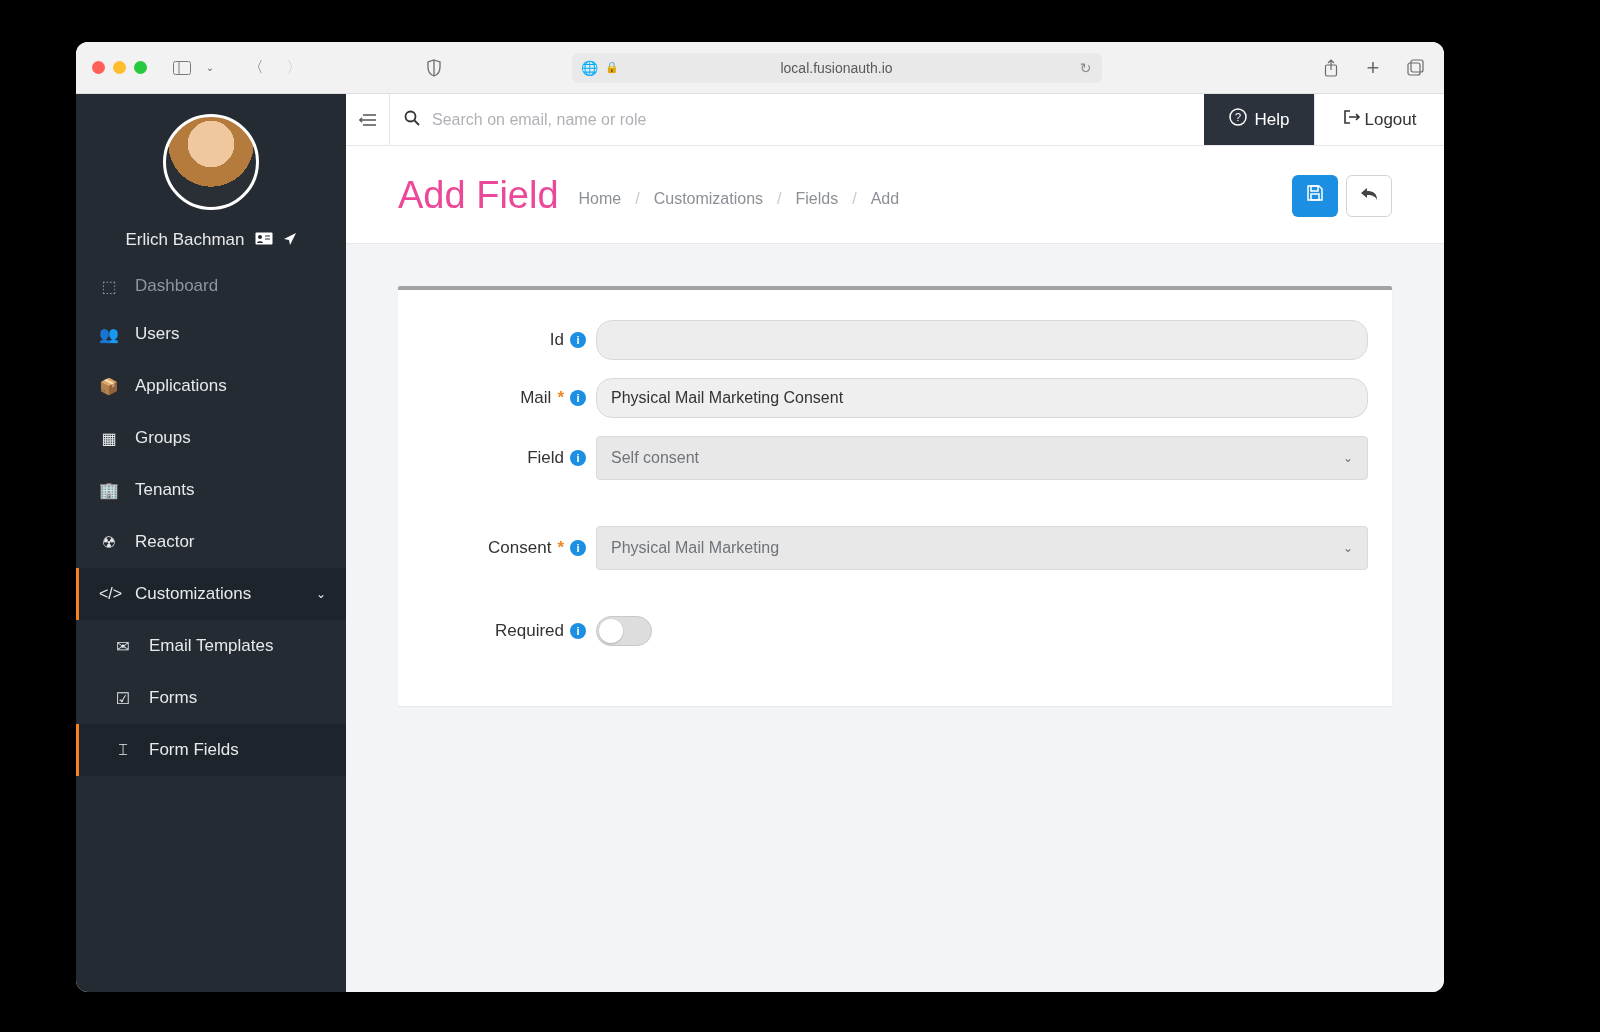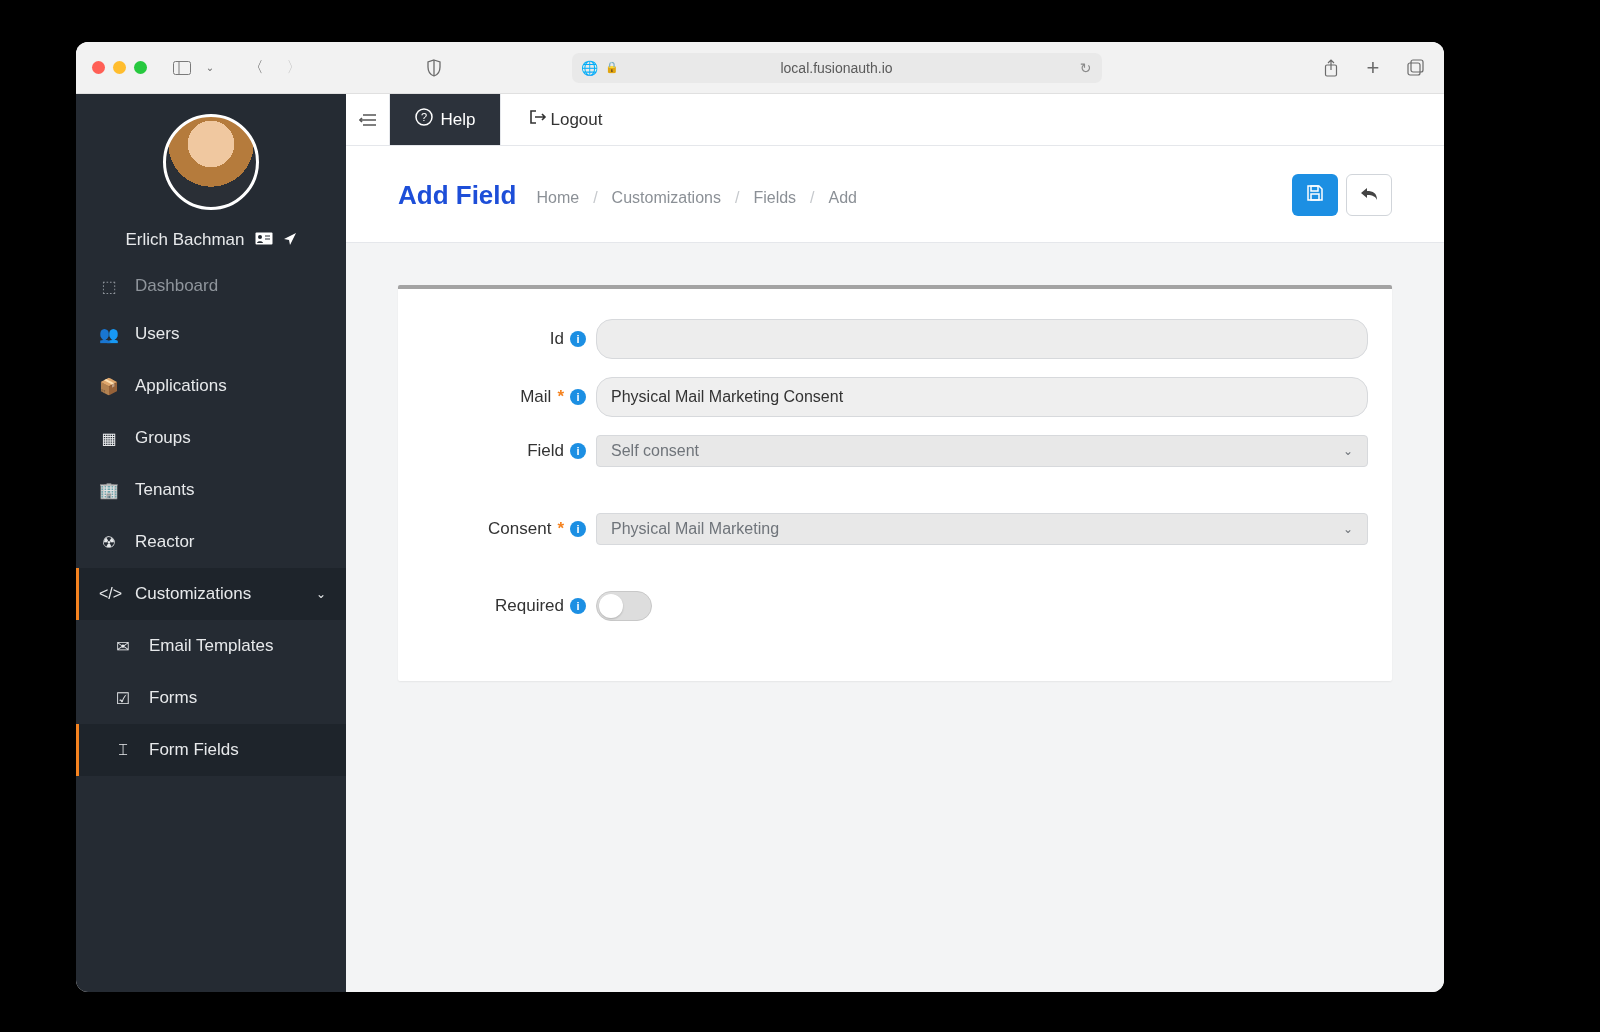--- a/index.html
+++ b/index.html
@@ -47,39 +47,39 @@
 .main{ flex:1; display:flex; flex-direction:column; background:#f3f4f5; }
 .topbar{ height:52px; background:#fff; border-bottom:1px solid #e5e7eb; display:flex; align-items:stretch; }
 .menubtn{ width:44px; display:flex; align-items:center; justify-content:center; border-right:1px solid #e5e7eb; color:#555; font-size:15px;}
 .search{ flex:1; display:flex; align-items:center; padding:0 14px; gap:12px; color:#555;}
 .search input{ border:none; outline:none; font-size:16px; flex:1; }
 .search input::placeholder{color:#aeb2b7;}
 .helpbtn{ background:#2c323b; color:#fff; width:110px; display:flex; align-items:center; justify-content:center; gap:8px; font-size:17px; }
 .logoutbtn{ width:130px; display:flex; align-items:center; justify-content:center; gap:4px; font-size:17px; color:#333; border-left:1px solid #e5e7eb;}
 
 .page-head{ background:#fff; padding:28px 52px 26px; display:flex; align-items:center; border-bottom:1px solid #e5e7eb; }
-.ptitle{ font-size:26px; color:#1d4ed8; font-weight:700; margin-right:20px;}
+.ptitle{ font-size:38px; color:#ec4899; font-weight:400; margin-right:20px;}
 .crumbs{ color:#8b9096; font-size:16px; display:flex; gap:14px; align-items:center; margin-top:6px;}
 .crumbs .sep{ color:#c6c9cd; }
 .crumbs a{ color:#8b9096; text-decoration:none;}
 .head-actions{ margin-left:auto; display:flex; gap:8px;}
 .btn{ height:42px; min-width:46px; border-radius:6px; display:flex; align-items:center; justify-content:center; font-size:17px; cursor:pointer;}
 .btn.primary{ background:#1c8fe3; color:#fff; }
 .btn.secondary{ background:#fff; border:1px solid #d1d5da; color:#444;}
 
 .panel-wrap{ padding:42px 52px; }
 .panel{ background:#fff; border-radius:2px; box-shadow:0 1px 2px rgba(0,0,0,0.06); border-top:4px solid #a3a3a3; padding:30px 24px 42px;}
 .frow{ display:flex; align-items:center; margin-bottom:18px; }
 .frow .lbl{ width:174px; text-align:right; padding-right:10px; color:#333; font-size:17px; display:flex; justify-content:flex-end; align-items:center; gap:6px;}
 .req{color:#f58320; font-weight:700;}
 .info-ic{ width:16px; height:16px; border-radius:50%; background:#1c8fe3; color:#fff; font-size:11px; font-weight:700; display:inline-flex; align-items:center; justify-content:center; }
 .ctrl{ flex:1; }
 .txt-input{ width:100%; height:40px; background:#efefef; border:1px solid #d7d9dc; border-radius:16px; padding:0 14px; font-size:16px; color:#333;}
 .txt-input.readonly{ background:#ededed; }
-.sel{ width:100%; height:32px; background:#e8e8e8; border:1px solid #d7d9dc; border-radius:4px; padding:0 14px; font-size:16px; color:#6f747a; display:flex; align-items:center; justify-content:space-between;}
+.sel{ width:100%; height:44px; background:#e8e8e8; border:1px solid #d7d9dc; border-radius:4px; padding:0 14px; font-size:16px; color:#6f747a; display:flex; align-items:center; justify-content:space-between;}
 .sel .chv{ color:#6f747a; font-size:12px;}
 .gap-row{ height:28px; }
 .toggle{ width:56px; height:30px; border-radius:16px; background:#ddd; border:1px solid #c8c8c8; position:relative;}
 .toggle::after{ content:""; position:absolute; left:2px; top:2px; width:24px; height:24px; border-radius:50%; background:#fff; box-shadow:0 1px 2px rgba(0,0,0,0.2);}
 </style>
 </head>
 <body>
 
 <div class="stage">
  <div class="window">
@@ -203,20 +203,29 @@
    <div class="main">
      <div class="topbar">
        <div class="menubtn">
          <svg width="18" height="14" viewBox="0 0 18 14">
                 <line x1="4" y1="2" x2="17" y2="2" stroke="#555" stroke-width="1.6"></line>
                 <line x1="1" y1="7" x2="17" y2="7" stroke="#555" stroke-width="1.6"></line>
                 <line x1="4" y1="12" x2="17" y2="12" stroke="#555" stroke-width="1.6"></line>
                 <path d="M3 5 L1 7 L3 9" fill="none" stroke="#555" stroke-width="1.6"></path>
               </svg>
        </div>
+       <div class="search">
+         <span>
+           <svg width="16" height="16" viewBox="0 0 16 16">
+                  <circle cx="6.5" cy="6.5" r="5" fill="none" stroke="#333" stroke-width="1.8"></circle>
+                  <line x1="10.5" y1="10.5" x2="15" y2="15" stroke="#333" stroke-width="1.8"></line>
+                </svg>
+         </span>
+         <input placeholder="Search on email, name or role" style="">
+       </div>
        <div class="helpbtn">
          <span>
            <svg width="18" height="18" viewBox="0 0 18 18">
                   <circle cx="9" cy="9" r="8" fill="none" stroke="#fff" stroke-width="1.5"></circle>
                   <text x="9" y="13" text-anchor="middle" fill="#fff" font-size="11" font-family="Arial">?</text>
                 </svg>
          </span>
          <span>Help</span>
        </div>
        <div class="logoutbtn">

